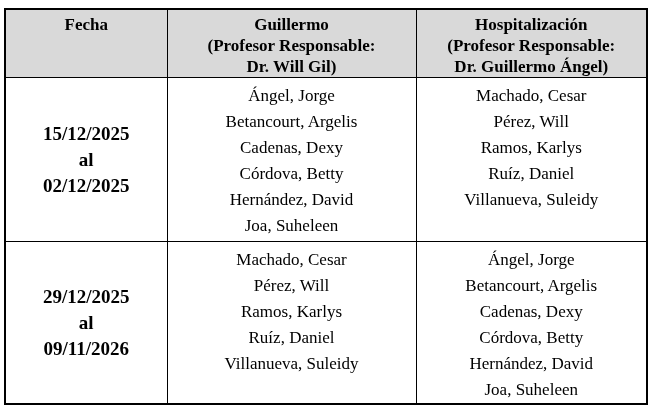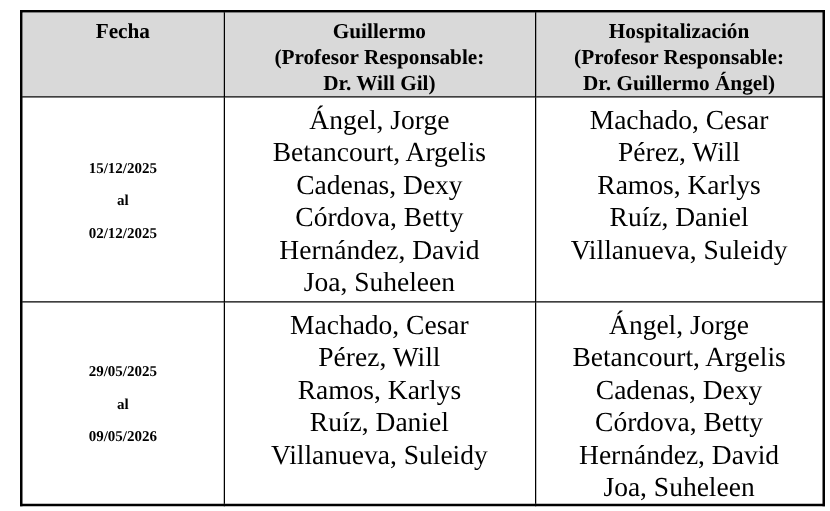--- a/index.html
+++ b/index.html
@@ -3,21 +3,21 @@
 <meta charset="utf-8">
 <style>
   * { margin: 0; padding: 0; box-sizing: border-box; }
   html, body {
     width: 664px; height: 409px;
     background: #ffffff;
     font-family: "Liberation Serif", serif;
     color: #000000;
     overflow: hidden;
   }
-  .page-wrap { position: absolute; left: 16px; top: 8px; }
+  .page-wrap { position: absolute; left: 4px; top: 8px; }
   table.schedule {
     border-collapse: collapse;
     table-layout: fixed;
     width: 642px;
     border: 2px solid #000000;
   }
   table.schedule th, table.schedule td {
     border: 1px solid #000000;
     text-align: center;
     overflow: hidden;
@@ -30,26 +30,26 @@
     background: #d9d9d9;
     font-weight: bold;
     font-size: 17px;
     line-height: 21px;
     vertical-align: top;
     padding-top: 4px;
     height: 65px;
   }
   td.dates {
     font-weight: bold;
-    font-size: 12px;
+    font-size: 19px;
     line-height: 26px;
     vertical-align: middle;
   }
   td.names {
-    font-size: 22px;
+    font-size: 17px;
     line-height: 26px;
     vertical-align: top;
     padding-top: 5px;
   }
   tr.body-row-0 { height: 164px; }
   tr.body-row-1 { height: 162px; }
 </style>
 </head>
 <body>
 
@@ -95,23 +95,23 @@
         <td class="names">
           <div>Machado, Cesar</div>
           <div>Pérez, Will</div>
           <div>Ramos, Karlys</div>
           <div>Ruíz, Daniel</div>
           <div>Villanueva, Suleidy</div>
         </td>
       </tr>
       <tr class="body-row-1">
         <td class="dates">
-          <div>29/05/2025</div>
+          <div>29/12/2025</div>
           <div>al</div>
-          <div>09/05/2026</div>
+          <div>09/11/2026</div>
         </td>
         <td class="names">
           <div>Machado, Cesar</div>
           <div>Pérez, Will</div>
           <div>Ramos, Karlys</div>
           <div>Ruíz, Daniel</div>
           <div>Villanueva, Suleidy</div>
         </td>
         <td class="names">
           <div>Ángel, Jorge</div>

